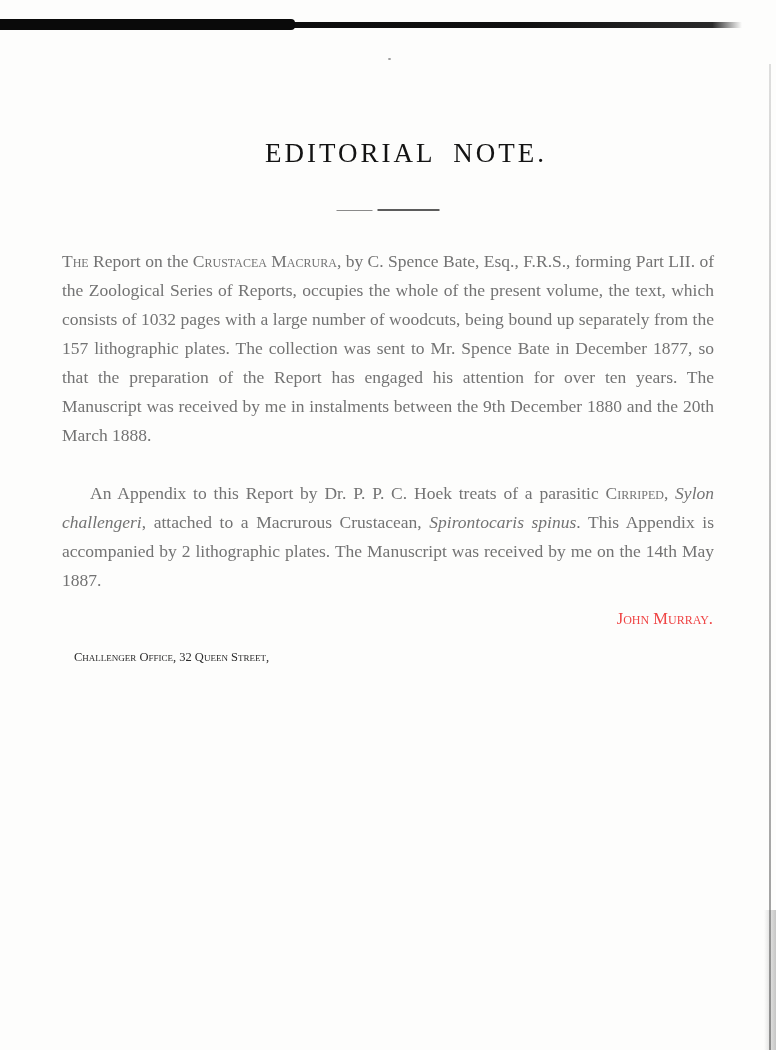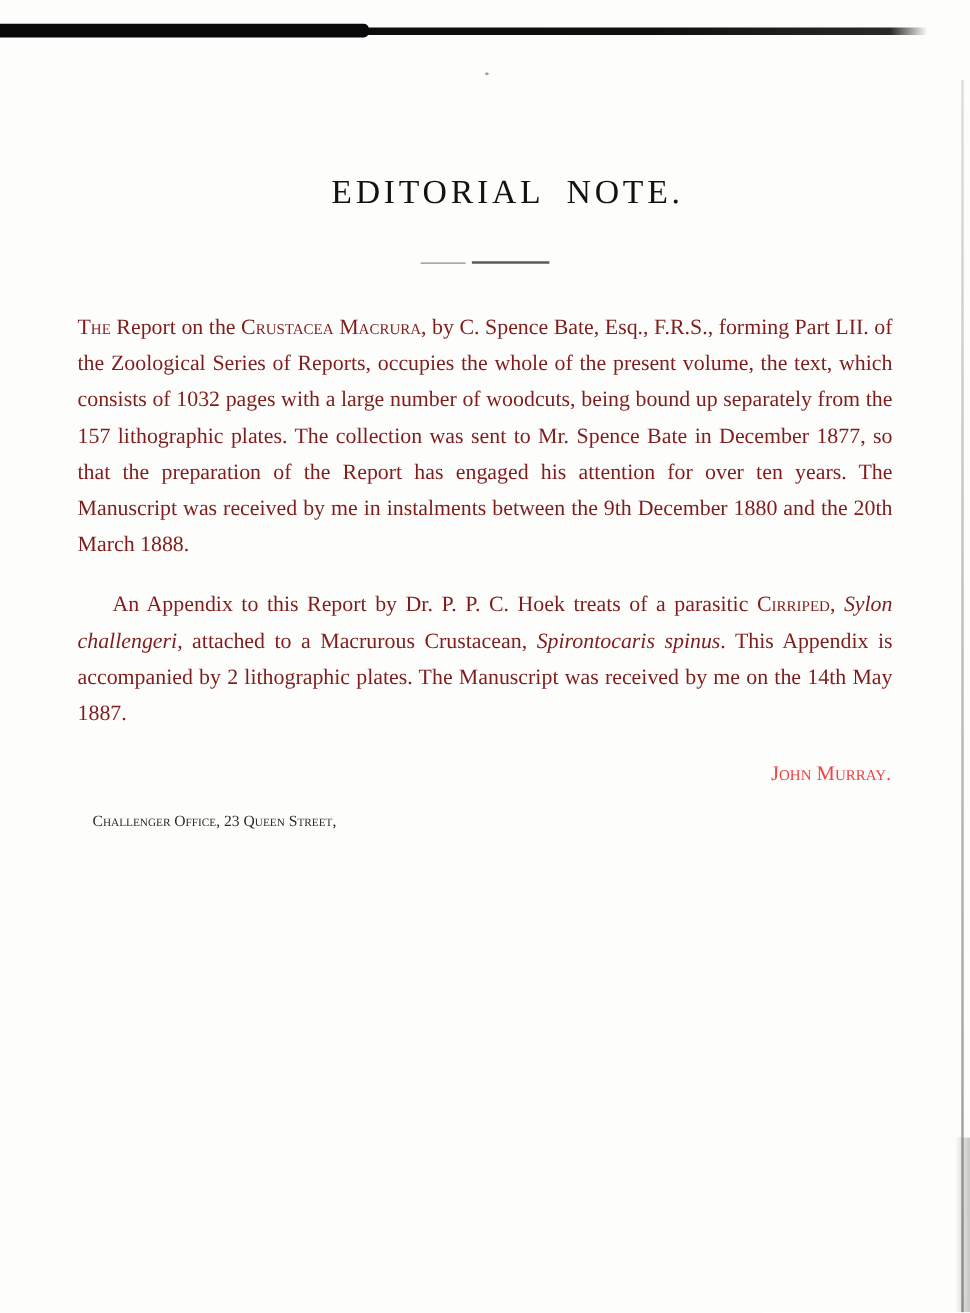--- a/index.html
+++ b/index.html
@@ -73,24 +73,24 @@
   .ornament .seg2 { width: 62px; height: 2px; background: #5c5c5c; }
 
   .body-par {
     position: absolute;
     left: 62px;
     width: 652px;
     margin: 0;
     font-size: 17.5px;
     line-height: 29px;
     text-align: justify;
-    color: #7f1d1d;
+    color: #737373;
   }
   .p1 { top: 247px; }
-  .p2 { top: 469px; text-indent: 28px; }
+  .p2 { top: 479px; text-indent: 28px; }
 
   .sc { font-variant: small-caps; }
   .it { font-style: italic; }
 
   .signature {
     position: absolute;
     top: 609px;
     right: 63px;
     font-size: 16.5px;
     color: #ef4444;
@@ -124,16 +124,16 @@
     <span class="seg2"></span>
   </div>
 
   <p class="body-par p1"><span class="sc">The</span><span> Report on the </span><span class="sc">Crustacea Macrura</span><span>, by C. Spence Bate, Esq., F.R.S., forming Part LII. of the Zoological Series of Reports, occupies the whole of the present volume, the text, which consists of 1032 pages with a large number of woodcuts, being bound up separately from the 157 lithographic plates. The collection was sent to Mr. Spence Bate in December 1877, so that the preparation of the Report has engaged his attention for over ten years. The Manuscript was received by me in instalments between the 9th December 1880 and the 20th March 1888.</span></p>
 
   <p class="body-par p2"><span>An Appendix to this Report by Dr. P. P. C. Hoek treats of a parasitic </span><span class="sc">Cirriped</span><span>, </span><span class="it">Sylon challengeri</span><span>, attached to a Macrurous Crustacean, </span><span class="it">Spirontocaris spinus</span><span>. This Appendix is accompanied by 2 lithographic plates. The Manuscript was received by me on the 14th May 1887.</span></p>
 
   <div class="signature"><span class="sc">John Murray.</span></div>
 
   <div class="imprint">
-    <div class="f1"><span class="sc">Challenger Office, 23 Queen Street,</span></div>
+    <div class="f1"><span class="sc">Challenger Office, 32 Queen Street,</span></div>
   </div>
 
 </div>
 
 </body></html>

